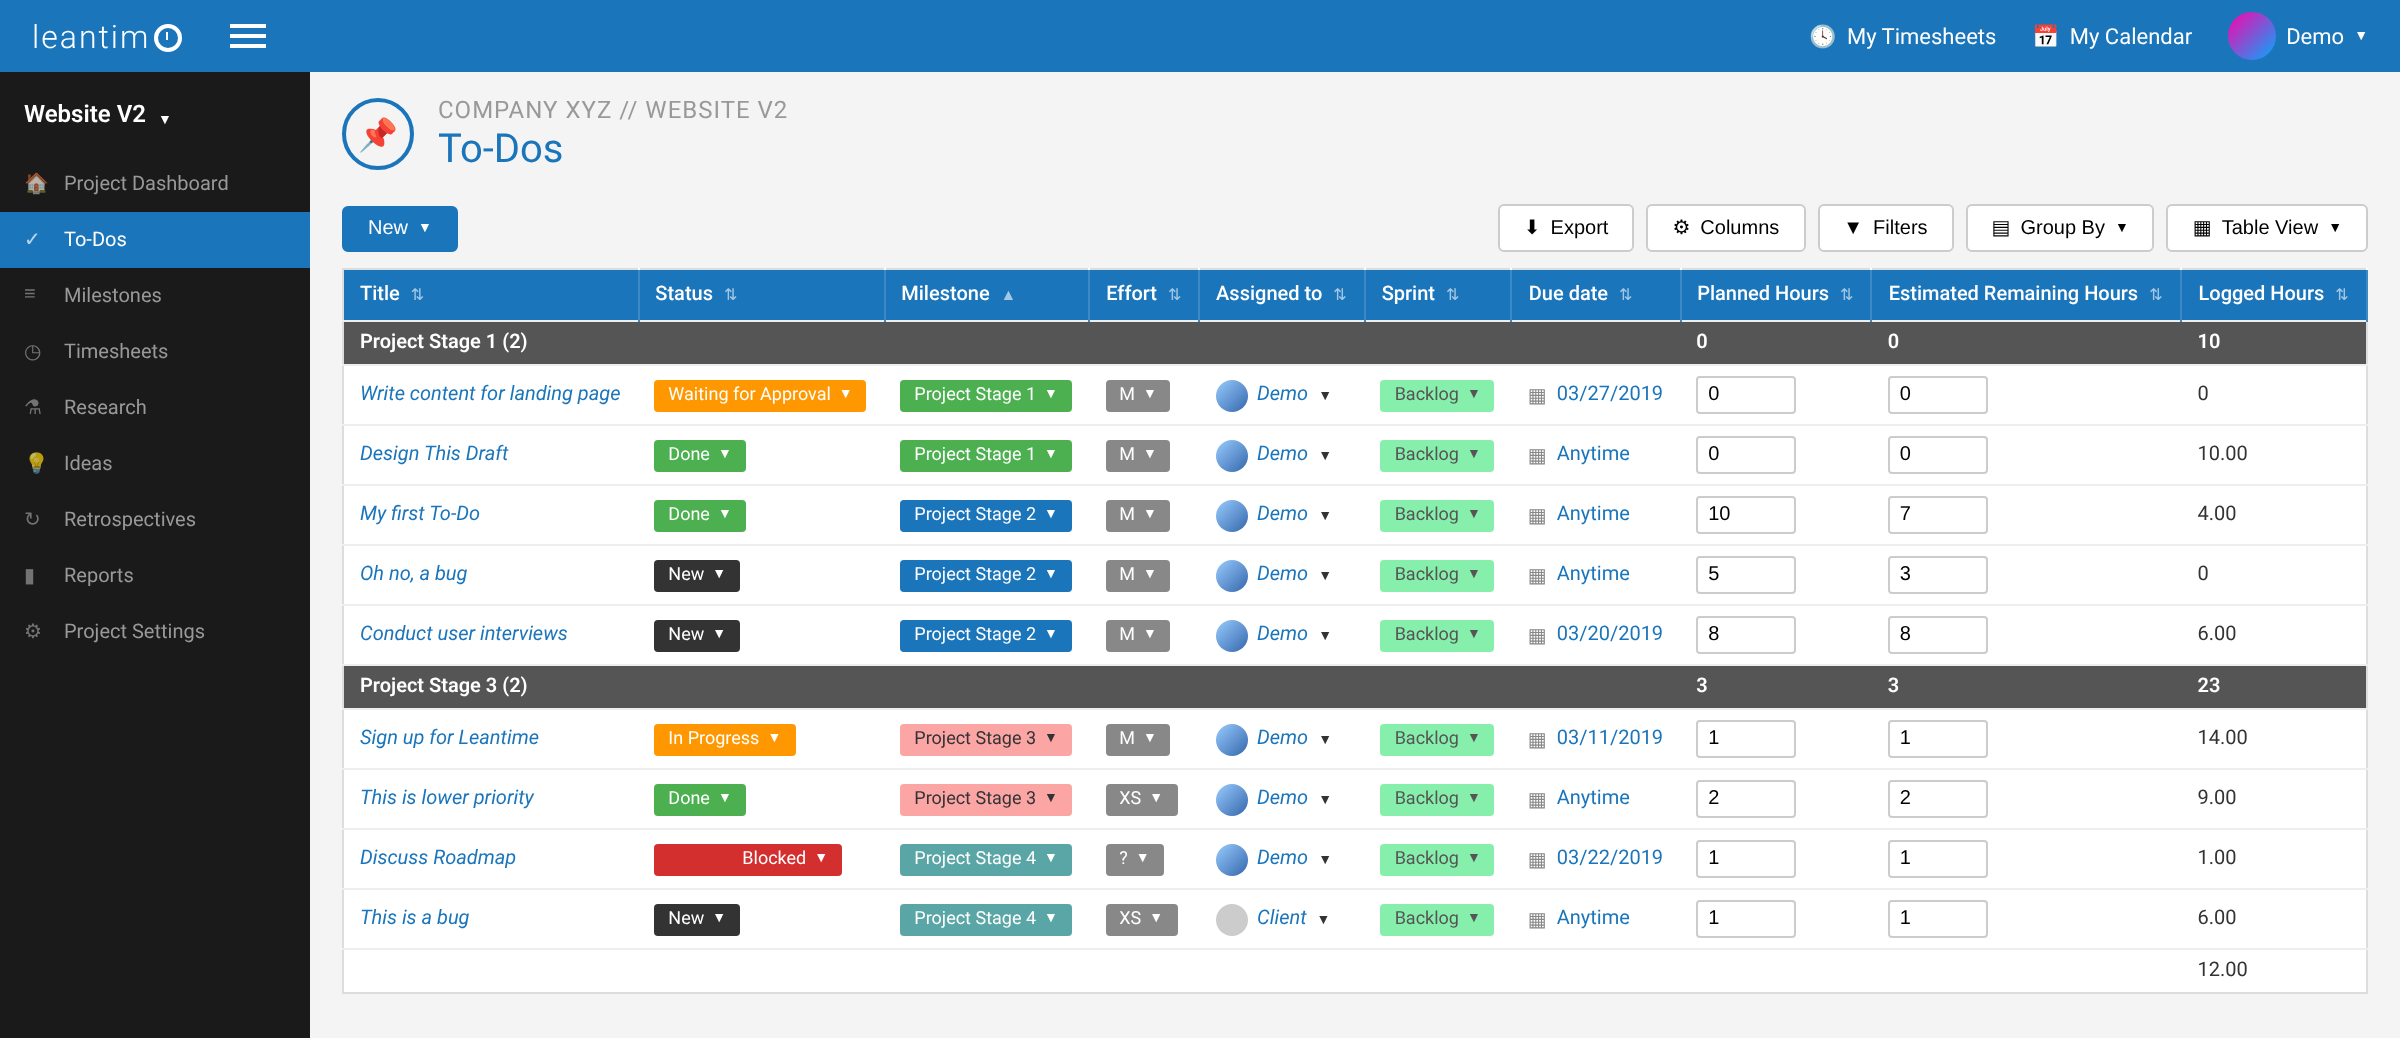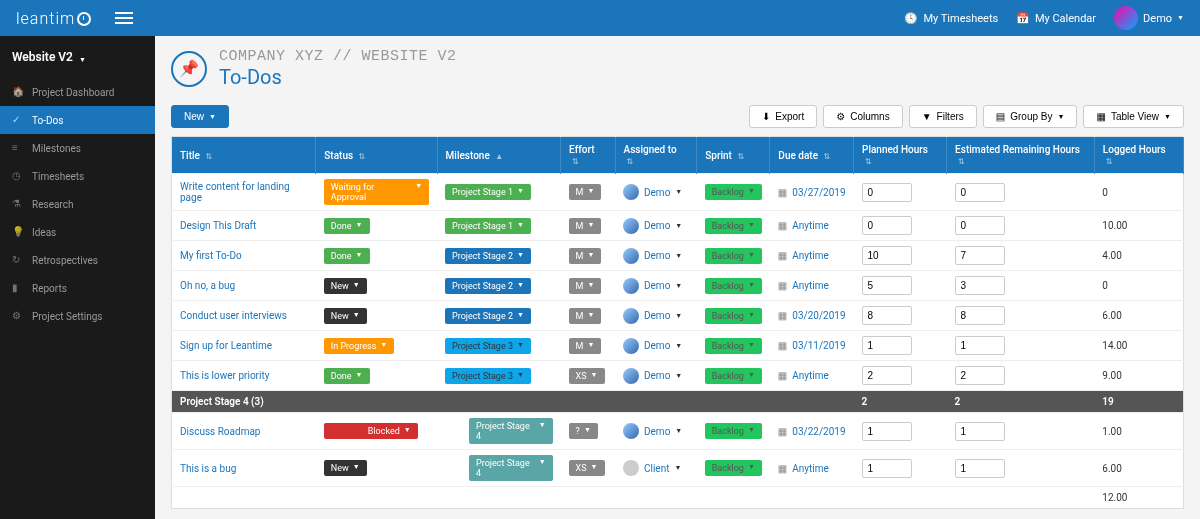--- a/index.html
+++ b/index.html
@@ -15,43 +15,43 @@
 .avatar{width:24px;height:24px;border-radius:50%;background:linear-gradient(135deg,#f0a 0%,#0af 100%);display:inline-block;}
 .layout{display:flex;height:calc(100vh - 36px);}
 .sidebar{width:155px;background:#1a1a1a;color:#aaa;flex-shrink:0;}
 .project-sel{padding:14px 12px;color:#fff;font-size:12px;font-weight:600;display:flex;align-items:flex-end;gap:6px;cursor:pointer;}
 .sidebar-item{padding:8px 12px;display:flex;align-items:center;gap:8px;font-size:10px;cursor:pointer;color:#999;}
 .sidebar-item.active{background:#1b75bb;color:#fff;}
 .sidebar-icon{width:12px;height:12px;display:inline-block;opacity:0.7;}
 .main{flex:1;padding:12px 16px;overflow:auto;}
 .page-head{display:flex;align-items:center;gap:12px;margin-bottom:16px;}
 .pin-circle{width:36px;height:36px;border:2px solid #1b75bb;border-radius:50%;display:flex;align-items:center;justify-content:center;color:#1b75bb;font-size:16px;}
-.breadcrumb{font-size:15px;color:#999;text-transform:uppercase;letter-spacing:0.5px;font-family:Liberation Mono, monospace;}
+.breadcrumb{font-size:12px;color:#999;text-transform:uppercase;letter-spacing:0.5px;}
 .page-title{font-size:20px;color:#1b75bb;font-weight:400;}
 .toolbar{display:flex;align-items:center;margin-bottom:8px;gap:6px;}
 .btn{padding:5px 12px;border-radius:3px;border:1px solid #ccc;background:#fff;font-size:10px;cursor:pointer;display:inline-flex;align-items:center;gap:5px;}
 .btn-primary{background:#1b75bb;color:#fff;border-color:#1b75bb;}
 .toolbar-right{margin-left:auto;display:flex;gap:6px;}
 .table{width:100%;border-collapse:collapse;background:#fff;border:1px solid #ddd;}
 .table th{background:#1b75bb;color:#fff;padding:7px 8px;text-align:left;font-weight:500;font-size:10px;border-right:1px solid rgba(255,255,255,0.15);}
 .sort{opacity:0.6;font-size:8px;margin-left:3px;}
 .group-row td{background:#555;color:#fff;padding:6px 8px;font-size:10px;font-weight:600;}
 .group-row td.num{background:#555;text-align:left;}
 .table td{padding:5px 8px;border-top:1px solid #eee;font-size:10px;vertical-align:middle;}
-.link{color:#1b75bb;cursor:pointer;}
+.link{color:#1b75bb;cursor:pointer;font-style:italic;}
 .badge{display:inline-flex;align-items:flex-start;padding:3px 7px;border-radius:2px;font-size:9px;color:#fff;gap:4px;cursor:pointer;}
 .badge-green{background:#4caf50;}
 .badge-orange{background:#ff9800;}
 .badge-red{background:#d32f2f;padding-left:44px;}
 .badge-dark{background:#333;}
 .badge-blue{background:#1b75bb;}
-.badge-teal{background:#5aa6a6;margin-left:24px;}
-.badge-yellow{background:#0ea5e9;color:#333;}
+.badge-teal{background:#5aa6a6;}
+.badge-yellow{background:#fca5a5;color:#333;}
 .badge-gray{background:#888;}
-.badge-light{background:#22c55e;color:#555;}
+.badge-light{background:#86efac;color:#555;}
 .caret{font-size:7px;}
 .num-input{width:50px;padding:3px 5px;border:1px solid #ccc;border-radius:2px;font-size:10px;}
 .date-cell{color:#1b75bb;display:flex;align-items:center;gap:5px;cursor:pointer;}
 .cal-icon{color:#888;}
 .user-cell{display:flex;align-items:center;gap:5px;}
 .user-av{width:16px;height:16px;border-radius:50%;background:linear-gradient(135deg,#9cf,#36a);}
 .user-av.gray{background:#ccc;}
 </style>
 </head>
 <body>
@@ -175,20 +175,26 @@
             <th>Effort <span class="sort">⇅</span></th>
             <th>Assigned to <span class="sort">⇅</span></th>
             <th>Sprint <span class="sort">⇅</span></th>
             <th>Due date <span class="sort">⇅</span></th>
             <th>Planned Hours <span class="sort">⇅</span></th>
             <th>Estimated Remaining Hours <span class="sort">⇅</span></th>
             <th>Logged Hours <span class="sort">⇅</span></th>
           </tr>
         </thead>
       <tbody id="tbody">
+          <tr class="group-row">
+            <td colspan="7">Project Stage 1 (2)</td>
+            <td class="num">0</td>
+            <td class="num">0</td>
+            <td class="num">10</td>
+          </tr>
           <tr>
             <td><span class="link">Write content for landing page</span></td>
             <td><span class="badge badge-orange">Waiting for Approval <span class="caret">▼</span></span></td>
             <td><span class="badge badge-green">Project Stage 1 <span class="caret">▼</span></span></td>
             <td><span class="badge badge-gray">M <span class="caret">▼</span></span></td>
             <td>
               <div class="user-cell">
                 <span class="user-av"></span>
                 <span class="link">Demo</span> 
                 <span class="caret">▼</span>
@@ -289,20 +295,26 @@
             <td><span class="badge badge-light">Backlog <span class="caret">▼</span></span></td>
             <td>
               <div class="date-cell">
                 <span class="cal-icon">▦</span>
                 <span>03/20/2019</span>
               </div>
             </td>
             <td><input class="num-input" value="8" style=""></td>
             <td><input class="num-input" value="8" style=""></td>
             <td>6.00</td>
+          </tr>
+          <tr class="group-row">
+            <td colspan="7">Project Stage 3 (2)</td>
+            <td class="num">3</td>
+            <td class="num">3</td>
+            <td class="num">23</td>
           </tr>
           <tr>
             <td><span class="link">Sign up for Leantime</span></td>
             <td><span class="badge badge-orange">In Progress <span class="caret">▼</span></span></td>
             <td><span class="badge badge-yellow">Project Stage 3 <span class="caret">▼</span></span></td>
             <td><span class="badge badge-gray">M <span class="caret">▼</span></span></td>
             <td>
               <div class="user-cell">
                 <span class="user-av"></span>
                 <span class="link">Demo</span> 
@@ -336,26 +348,20 @@
             <td>
               <div class="date-cell">
                 <span class="cal-icon">▦</span>
                 <span>Anytime</span>
               </div>
             </td>
             <td><input class="num-input" value="2" style=""></td>
             <td><input class="num-input" value="2" style=""></td>
             <td>9.00</td>
           </tr>
-          <tr class="group-row">
-            <td colspan="7">Project Stage 4 (3)</td>
-            <td class="num">2</td>
-            <td class="num">2</td>
-            <td class="num">19</td>
-          </tr>
           <tr>
             <td><span class="link">Discuss Roadmap</span></td>
             <td><span class="badge badge-red">Blocked <span class="caret">▼</span></span></td>
             <td><span class="badge badge-teal">Project Stage 4 <span class="caret">▼</span></span></td>
             <td><span class="badge badge-gray">? <span class="caret">▼</span></span></td>
             <td>
               <div class="user-cell">
                 <span class="user-av"></span>
                 <span class="link">Demo</span> 
                 <span class="caret">▼</span>

